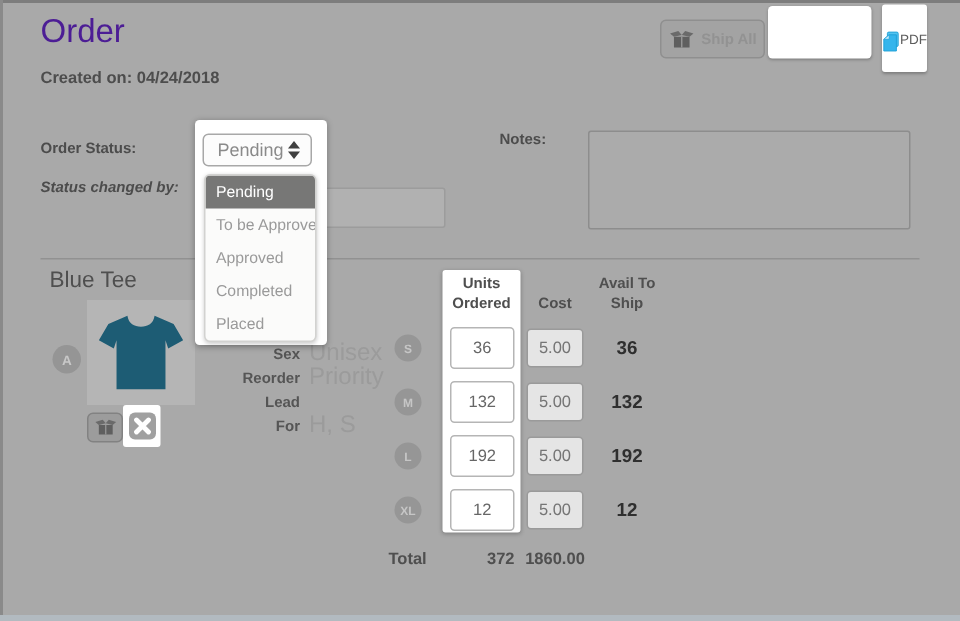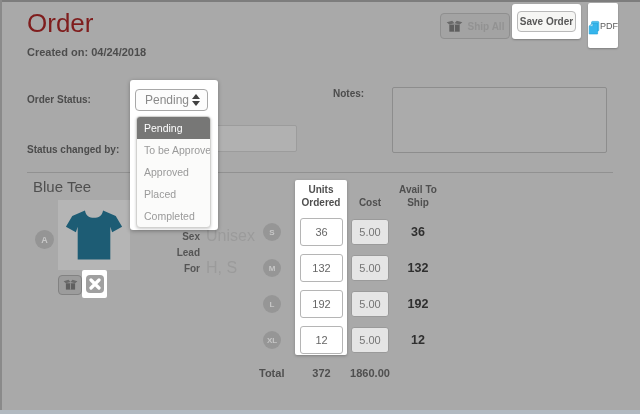--- a/index.html
+++ b/index.html
@@ -8,21 +8,21 @@
     background:#a9a9a9;
     font-family:"Liberation Sans","DejaVu Sans",sans-serif;
     -webkit-font-smoothing:antialiased;
   }
   .abs{position:absolute;}
   
   .edge-top{left:0;top:0;width:640px;height:2px;background:#7d7d7d;}
   .edge-left{left:0;top:0;width:2px;height:414px;background:#8a8a8a;}
   .edge-bottom{left:0;top:410px;width:640px;height:4px;background:#b2bac0;}
 
-  .page-title{left:27px;top:8px;font-size:26px;color:#7f1d1d;}
+  .page-title{left:27px;top:8px;font-size:22px;color:#4c1d95;}
   .created{left:27px;top:46px;font-size:11px;font-weight:700;color:#4d4d4d;}
 
   
   .ship-all-btn{left:440px;top:13px;width:70px;height:26px;background:#a3a3a3;
     border:1px solid #8f8f8f;border-radius:4px;display:flex;align-items:center;
     justify-content:center;gap:5px;box-sizing:border-box;}
   .ship-all-btn span{font-size:10px;font-weight:700;color:#929292;}
   .save-hl{left:512px;top:4px;width:69px;height:35px;background:#ffffff;border-radius:3px;
     box-shadow:0 1px 2px rgba(0,0,0,.25);}
   .save-btn{left:517px;top:11px;width:59px;height:21px;background:#f6f6f4;
@@ -30,21 +30,21 @@
     font-size:10px;font-weight:700;color:#575757;display:flex;align-items:center;justify-content:center;}
   .pdf-hl{left:588px;top:3px;width:30px;height:45px;background:#ffffff;border-radius:2px;
     box-shadow:0 1px 2px rgba(0,0,0,.25);display:flex;flex-direction:row;align-items:center;}
   .pdf-hl .pdf-label{font-size:9px;color:#5c5c5c;margin-top:1px;}
   .pdf-hl svg{margin-top:5px;}
 
   
   .lbl{font-size:10px;font-weight:700;color:#4c4c4c;}
   .order-status-lbl{left:27px;top:94px;}
   .notes-lbl{left:333px;top:88px;}
-  .changed-lbl{left:27px;top:144px;}
+  .changed-lbl{left:27px;top:120px;font-style:italic;}
   .changed-input{left:135px;top:125px;width:162px;height:27px;background:#b1b1b1;
     border:1px solid #9c9c9c;border-radius:2px;box-sizing:border-box;z-index:1;}
   .notes-area{left:392px;top:87px;width:215px;height:66px;background:rgba(255,255,255,0.03);
     border:1px solid #8d8d8d;border-radius:2px;box-sizing:border-box;}
 
   
   .dd-hl{left:130px;top:80px;width:88px;height:150px;background:#ffffff;border-radius:3px;
     box-shadow:0 1px 4px rgba(0,0,0,.3);z-index:2;}
   .select{left:135px;top:89px;width:73px;height:22px;background:#fcfcfc;border:1px solid #a8a8a8;
     border-radius:4px;box-sizing:border-box;z-index:3;display:flex;align-items:center;}
@@ -90,21 +90,21 @@
 
   .size-badge{width:18px;height:18px;border-radius:50%;background:#969696;color:#c6c6c6;
     font-size:8px;font-weight:700;display:flex;align-items:center;justify-content:center;}
   .units-input{width:43px;height:28px;background:#ffffff;border:1px solid #b5b5b5;border-radius:3px;
     box-sizing:border-box;font-size:11px;color:#666666;text-align:center;line-height:26px;z-index:2;}
   .cost-box{width:38px;height:26px;background:#e5e5e5;border:1px solid #9a9a9a;border-radius:3px;
     box-sizing:border-box;font-size:11px;color:#757575;text-align:center;line-height:24px;}
   .avail-val{width:40px;font-size:12.5px;font-weight:700;color:#2f2f2f;text-align:center;line-height:28px;}
 
   .total-lbl{left:259px;top:367px;font-size:11px;font-weight:700;color:#4f4f4f;}
-  .total-units{left:300px;top:367px;width:43px;text-align:center;font-size:11px;font-weight:700;color:#4f4f4f;}
+  .total-units{left:300px;top:367px;width:43px;text-align:right;font-size:11px;font-weight:700;color:#4f4f4f;}
   .total-cost{left:348px;top:367px;width:44px;text-align:center;font-size:11px;font-weight:700;color:#4f4f4f;}
 </style>
 </head>
 <body>
 
 <div class="stage">
   <div class="abs edge-top"></div>
   <div class="abs edge-left"></div>
   <div class="abs edge-bottom"></div>
 
@@ -117,21 +117,20 @@
         <path d="M5 7 h16 v11 h-16 z" fill="#5f5f5f"></path>
         <path d="M5 7 L1 3.5 L9.5 1 L13 5 Z" fill="#6a6a6a"></path>
         <path d="M21 7 L25 3.5 L16.5 1 L13 5 Z" fill="#6a6a6a"></path>
         <path d="M13 7 v11" stroke="#9a9a9a" stroke-width="1.4"></path>
       </svg>
     </span>
     <span>Ship All</span>
   </div>
 
   <div class="abs save-hl"></div>
-  <div class="abs save-btn">Save Order</div>
 
   <div class="abs pdf-hl">
     <svg width="20" height="24" viewBox="0 0 20 24">
       <rect x="6" y="1" width="12" height="16" rx="1.5" fill="#54c3ef" stroke="#1d9fd6" stroke-width="1"></rect>
       <path d="M2 9 L8 4 h8 v18 h-14 z" fill="#35b5ec" stroke="#1d9fd6" stroke-width="1"></path>
       <path d="M8 4 v5 h-6 z" fill="#c4ecfa" stroke="#1d9fd6" stroke-width="0.8"></path>
     </svg>
     <span class="pdf-label">PDF</span>
   </div>
 
@@ -146,22 +145,22 @@
     <span class="sel-text">Pending</span>
     <span class="arrows">
       <span class="tri-up"></span>
         <span class="tri-dn"></span>
     </span>
   </div>
   <div class="abs menu">
     <div class="menu-item selected">Pending</div>
     <div class="menu-item">To be Approved</div>
     <div class="menu-item">Approved</div>
+    <div class="menu-item">Completed</div>
     <div class="menu-item">Placed</div>
-    <div class="menu-item">Completed</div>
   </div>
 
   <div class="abs divider"></div>
 
   <div class="abs product-name">Blue Tee</div>
   <div class="abs a-badge">A</div>
   <div class="abs product-img">
     <svg width="58" height="56" viewBox="0 0 64 60">
       <path d="M22 3 L8 9 L1 21 L12 27 L14 21 L14 57 L50 57 L50 21 L52 27 L63 21 L56 9 L42 3
                C41 9 37 11 32 11 C27 11 23 9 22 3 Z" fill="#1d5c74"></path>
@@ -181,20 +180,24 @@
       <path d="M2 2 L10 10 M10 2 L2 10" stroke="#ffffff" stroke-width="3.2" stroke-linecap="round"></path>
     </svg>
   </div>
 
   <div class="abs attrs">
     <div class="attr-row">
       <span class="attr-label">Sex</span>
       <span class="attr-value">Unisex</span>
     </div>
     <div class="attr-row">
+      <span class="attr-label">Reorder</span>
+      <span class="attr-value">Priority</span>
+    </div>
+    <div class="attr-row">
       <span class="attr-label">Lead</span>
       <span class="attr-value"></span>
     </div>
     <div class="attr-row">
       <span class="attr-label">For</span>
       <span class="attr-value">H, S</span>
     </div>
   </div>
 
   <div class="abs units-hl"></div>

